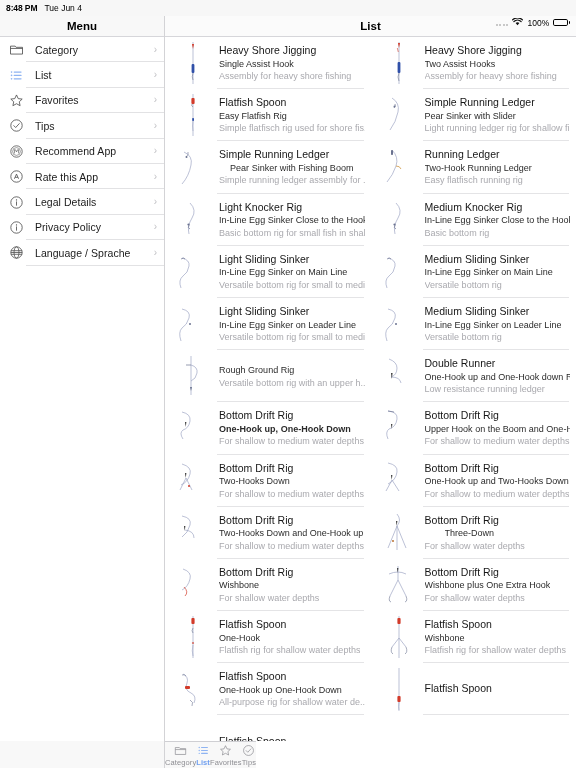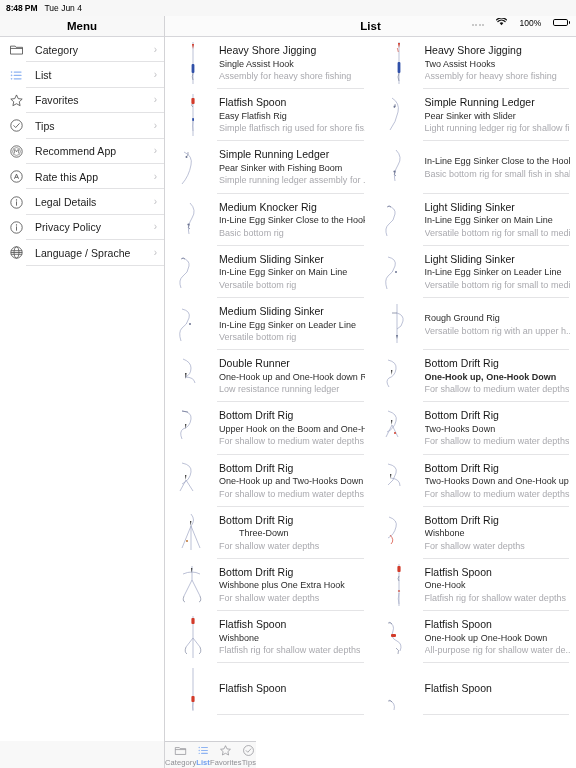--- a/index.html
+++ b/index.html
@@ -17,21 +17,21 @@
     height: 16px; flex: 0 0 16px;
     background: #f7f7f7;
     display: flex; align-items: center;
     font-size: 8.5px; color: #000;
     padding: 3px 6px;
     position: relative;
   }
   .sb-left { display: flex; align-items: center; gap: 7px; }
   .sb-time { font-weight: 600; letter-spacing: -0.1px; }
   .sb-date { font-weight: 400; }
-  .sb-right { margin-left: auto; display: flex; align-items: center; gap: 12px; margin-top: 29px; }
+  .sb-right { margin-left: auto; display: flex; align-items: center; gap: 4px; margin-top: 29px; }
   .sb-dots { display: flex; gap: 1.5px; align-items: flex-end; height: 6px; }
   .sb-dots i { width: 2px; height: 2px; background: #b9b9b9; border-radius: 50%; display: block; }
   .sb-battery { display: flex; align-items: center; }
   .sb-batt-body { width: 15px; height: 7px; border: 1px solid #000; border-radius: 1.8px; padding: 1px; }
   .sb-batt-fill { width: 100%; height: 100%; background: #000; border-radius: 0.5px; }
   .sb-batt-cap { width: 1.2px; height: 3px; background: #000; border-radius: 0 1px 1px 0; margin-left: 0.6px; }
   .sb-pct { font-size: 8.5px; font-weight: 500; }
 
   
   .split { flex: 1 1 auto; display: flex; min-height: 0; }
@@ -354,33 +354,48 @@
             <div class="cell col-left">
               <span class="thumb">
                 <svg width="40" height="46" viewBox="0 0 40 46">
                   <path d="M11 8 q9 4 7 13 q-2 11 -9 19" stroke="#9fa6c4" stroke-width="0.7" fill="none"></path>
         <circle cx="13.5" cy="13" r="1" fill="#6b7390"></circle>
         <path d="M13 13 q3 -2 2 -5" stroke="#6b7390" stroke-width="0.6" fill="none"></path>
                 </svg>
               </span>
               <span class="celltext">
                 <span class="c-title" style="display: block;">Simple Running Ledger</span>
-                <span class="c-sub" style="display: block;">Pear Sinker with Fishing Boom</span>
+                <span class="c-sub" style="display: block; text-align: center;">Pear Sinker with Fishing Boom</span>
                 <span class="c-desc" style="display: block;">Simple running ledger assembly for ...</span>
+              </span>
+            </div>
+            <div class="cell col-right">
+              <span class="thumb">
+                <svg width="40" height="46" viewBox="0 0 40 46">
+                  <path d="M13 6 q7 7 4 16 q-3 9 -9 16" stroke="#9fa6c4" stroke-width="0.7" fill="none"></path>
+        <rect x="12" y="6" width="2" height="5" rx="0.8" fill="#6b7390"></rect>
+        <path d="M17 22 q4 0 5 3" stroke="#c98a2a" stroke-width="0.7" fill="none"></path>
+                </svg>
+              </span>
+              <span class="celltext">
+                <span class="c-title" style="display: block;">Running Ledger</span>
+                <span class="c-sub" style="display: block;">Two-Hook Running Ledger</span>
+                <span class="c-desc" style="display: block;">Easy flatfisch running rig</span>
               </span>
             </div>
             <div class="cell col-right">
               <span class="thumb">
                 <svg width="40" height="46" viewBox="0 0 40 46">
                   <path d="M17 6 q7 7 2 15 q-5 8 -3 16" stroke="#9fa6c4" stroke-width="0.7" fill="none"></path>
         <path d="M16 28 q-2 3 1 4" stroke="#6b7390" stroke-width="0.7" fill="none"></path>
         <circle cx="15.5" cy="27.5" r="1.1" fill="#6b7390"></circle>
                 </svg>
               </span>
               <span class="celltext">
+                <span class="c-title" style="display: block;">Light Knocker Rig</span>
                 <span class="c-sub" style="display: block;">In-Line Egg Sinker Close to the Hook</span>
                 <span class="c-desc" style="display: block;">Basic bottom rig for small fish in shal...</span>
               </span>
             </div>
             <div class="cell col-left">
               <span class="thumb">
                 <svg width="40" height="46" viewBox="0 0 40 46">
                   <path d="M17 6 q7 7 2 15 q-5 8 -3 16" stroke="#9fa6c4" stroke-width="0.7" fill="none"></path>
         <path d="M16 28 q-2 3 1 4" stroke="#6b7390" stroke-width="0.7" fill="none"></path>
         <circle cx="15.5" cy="27.5" r="1.1" fill="#6b7390"></circle>

